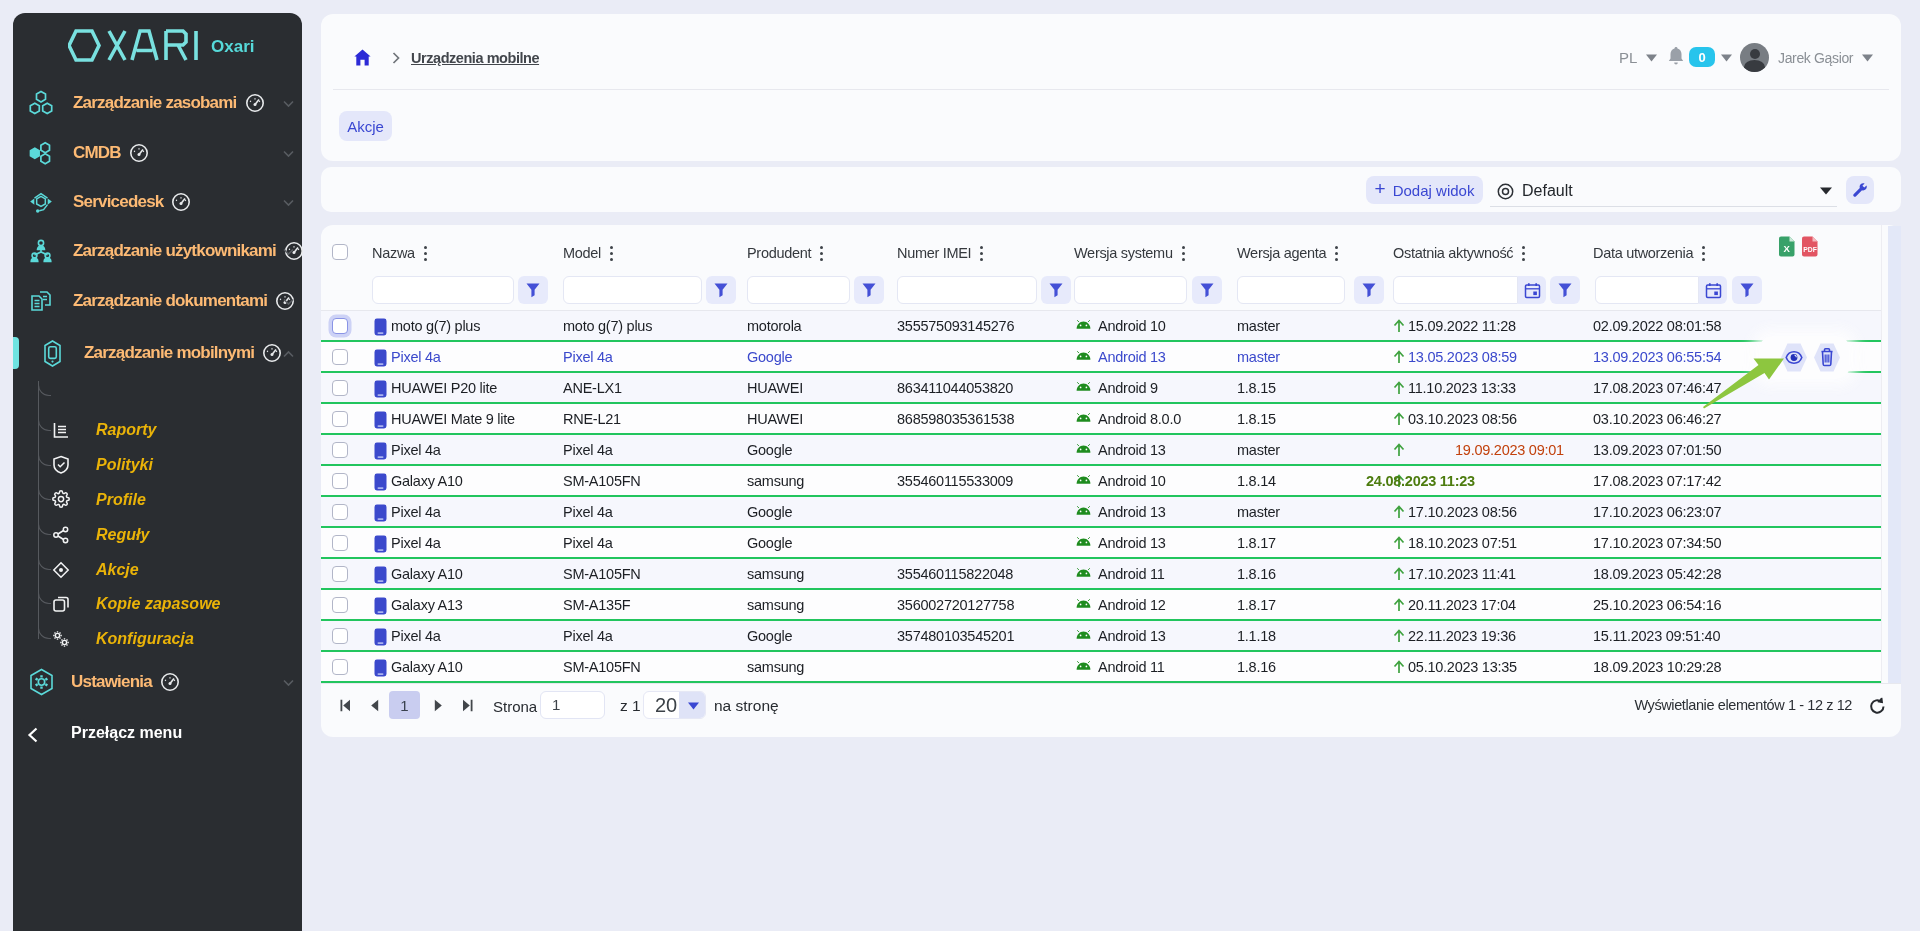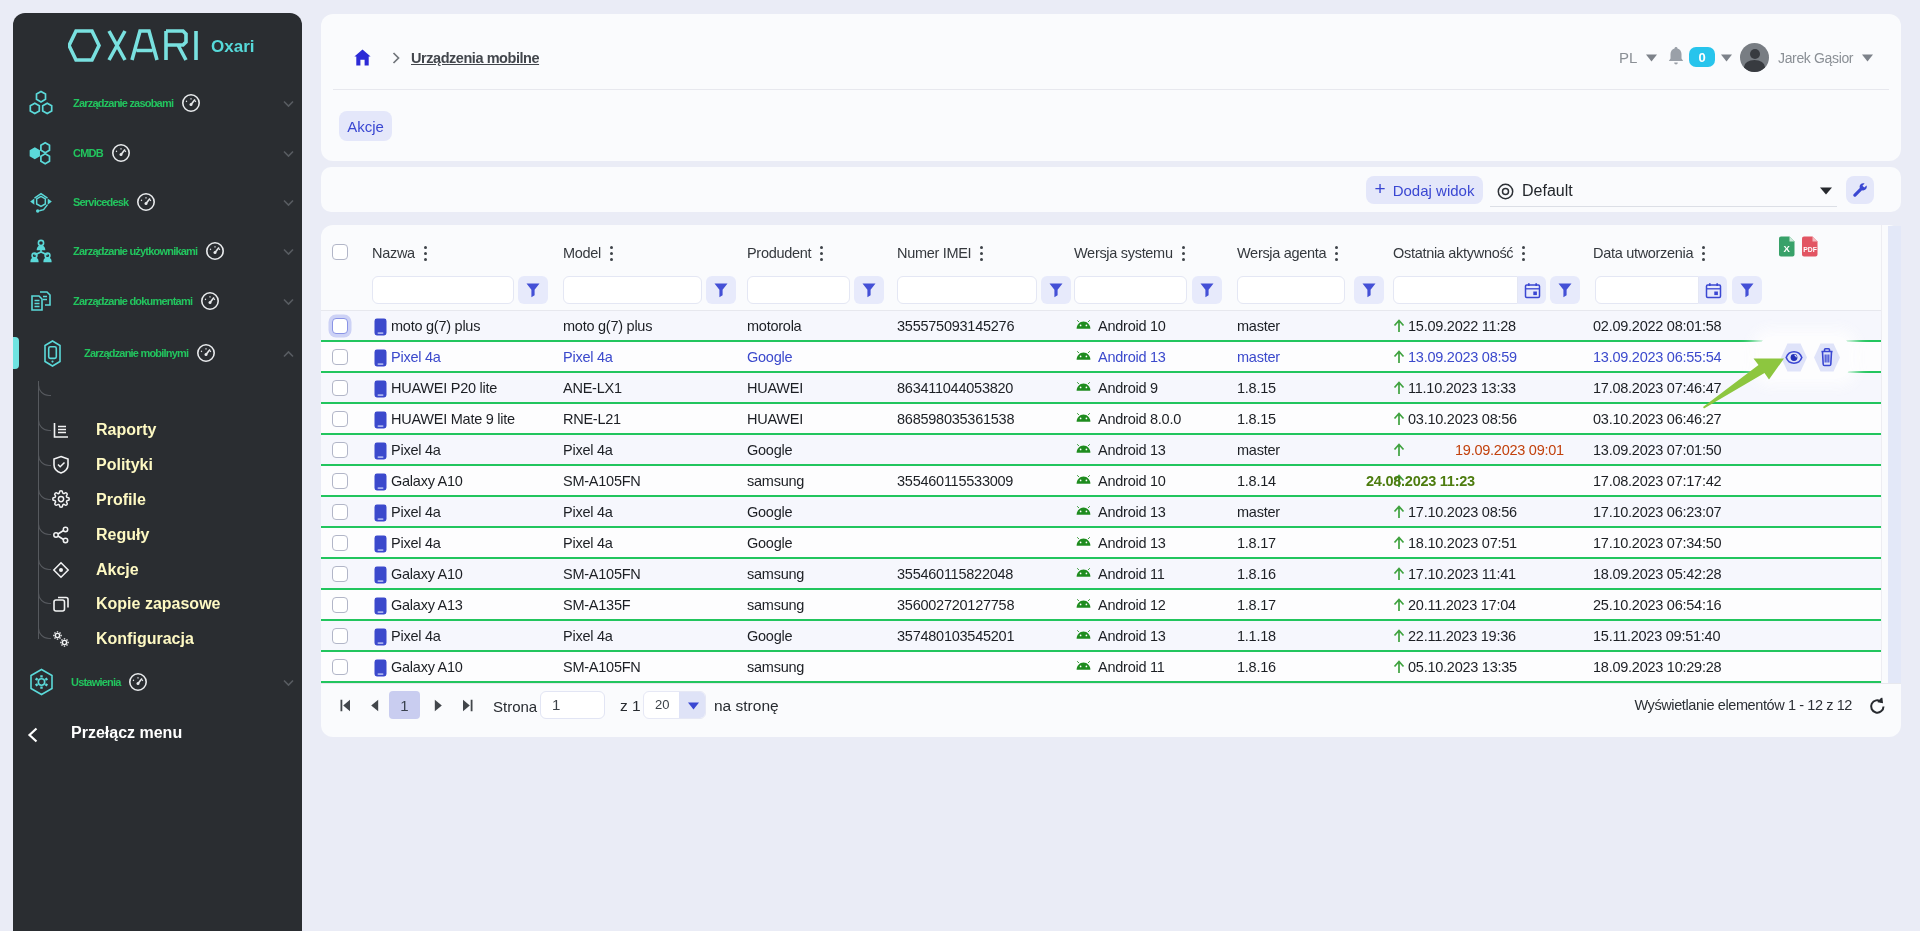--- a/index.html
+++ b/index.html
@@ -1,26 +1,26 @@
 <!DOCTYPE html>
 <html><head>
 <meta charset="utf-8">
 <style>
 * { margin:0; padding:0; box-sizing:border-box; }
 html,body { width:1920px; height:931px; font-family:"Liberation Sans", sans-serif; background:#eaecf6; overflow:hidden; }
 #stage { position:relative; width:1920px; height:931px; }
 .abs { position:absolute; }
 
 #sidebar { position:absolute; left:13px; top:13px; width:289px; height:918px; background:#2a2d31; border-radius:12px 12px 0 0; }
-.mi-text { color:#22c55e; font-size:11px; font-weight:700; letter-spacing:-0.8px; }
+.mi-text { color:#fdba74; font-size:17px; font-weight:700; letter-spacing:-0.8px; }
 .mi { position:absolute; left:0; width:289px; height:34px; display:flex; align-items:center; }
 .mi .ic { position:absolute; left:15px; top:50%; transform:translateY(-50%); width:26px; height:26px; display:flex; align-items:center; justify-content:center; }
 .mi .tx { position:absolute; left:60px; top:50%; transform:translateY(-50%); white-space:nowrap; display:flex; align-items:center; gap:8px; }
 .mi .chev { position:absolute; right:8px; top:50%; transform:translateY(-50%); color:#5a5e63; font-size:13px; }
-.smi { position:absolute; color:#fef9c3; font-size:16px; font-weight:700; }
+.smi { position:absolute; color:#eab308; font-size:16px; font-weight:700;font-style:italic; }
 .gauge { display:inline-block; vertical-align:middle; }
 #actbar { position:absolute; left:0px; top:324px; width:6px; height:32px; background:#6fe3e1; border-radius:0 4px 4px 0; }
 #pill { position:absolute; left:31px; top:365px; width:254px; height:35px; background:#6fe3e1; border-radius:10px; }
 #pill .ptx { position:absolute; left:55px; top:5.5px; color:#23262b; font-size:19px; font-weight:400; letter-spacing:1.4px; }
 .treeline { position:absolute; left:25px; top:368px; width:1px; height:258px; background:#56595e; }
 .branch { position:absolute; width:13px; height:14px; border-left:1px solid #56595e; border-bottom:1px solid #56595e; border-bottom-left-radius:11px; }
 
 .card { position:absolute; left:321px; width:1580px; background:#fafbfd; border-radius:12px; }
 #card1 { top:14px; height:147px; }
 #card2 { top:167px; height:45px; border-radius:10px; }
@@ -473,21 +473,21 @@
         <path d="M2.8,1.9 L1.3,0.3 M12.2,1.9 L13.7,0.3" stroke="#1f8c1f" stroke-width="1"></path>
         <path d="M0.6,8.8 C0.6,4.9 3.7,1.6 7.5,1.6 C11.3,1.6 14.4,4.9 14.4,8.8 z" fill="#1f8c1f"></path>
         <circle cx="4.6" cy="5.4" r="0.85" fill="#fff"></circle>
         <circle cx="10.4" cy="5.4" r="0.85" fill="#fff"></circle>
       </svg>
       <span class="cell" style="left:777px;color:#3b49cc;">Android 13</span>
       <span class="cell" style="left:916px;color:#3b49cc;">master</span>
       <svg class="uparr" width="12" height="14" viewBox="0 0 12 14" fill="none" stroke="#3fa23f" stroke-width="1.7">
         <path d="M6,13 L6,2 M1.5,6.5 L6,1.5 L10.5,6.5"></path>
       </svg>
-      <span class="cell" style="left:1087px;color:#3b49cc;">13.09.2023 08:59</span>
+      <span class="cell" style="left:1087px;color:#3b49cc;">13.05.2023 08:59</span>
       <span class="cell" style="left:1272px;color:#3b49cc;">13.09.2023 06:55:54</span>
     </div>
   <div class="row odd" style="left:321px;top:373px;">
       <span class="cbx" style=""></span>
       <svg class="phico" width="13" height="18" viewBox="0 0 13 18">
         <rect x="0.5" y="0.5" width="12" height="17" rx="2.4" fill="#3b49cc"></rect>
         <rect x="3.5" y="14.2" width="6" height="1.8" rx="0.9" fill="#aab3ef"></rect>
       </svg>
       <span class="cell" style="left:70px;color:#1c1f24;">HUAWEI P20 lite</span>
       <span class="cell" style="left:242px;color:#1c1f24;">ANE-LX1</span>
@@ -731,21 +731,21 @@
   <svg class="abs" style="left:434px;top:699px;" width="9" height="13" viewBox="0 0 9 13" fill="#42464b">
       <path d="M0.8,0.8 L0.8,12.2 L7.8,6.5 z"></path>
     </svg>
   <svg class="abs" style="left:462px;top:699px;" width="12" height="13" viewBox="0 0 12 13" fill="#42464b">
       <path d="M8.7,0.8 L10.5,0.8 L10.5,12.2 L8.7,12.2 z M1,0.8 L1,12.2 L7.8,6.5 z"></path>
     </svg>
   <div class="abs" style="left:493px;top:698px;color:#272b30;font-size:15px;">Strona</div>
   <div class="abs" style="left:540px;top:691px;width:65px;height:28px;background:#fff;border:1px solid #e2e5f4;border-radius:6px;color:#3c4248;font-size:15px;line-height:26px;padding-left:11px;">1</div>
   <div class="abs" style="left:620px;top:697px;color:#272b30;font-size:15.5px;">z 1</div>
   <div class="abs" style="left:643px;top:691px;width:63px;height:28px;background:#fff;border:1px solid #e6e8f5;border-radius:6px;overflow:hidden;">
-    <div class="abs" style="left:0;top:0;width:35px;height:28px;color:#3c4248;font-size:13px;line-height:26px;padding-left:11px;">20</div>
+    <div class="abs" style="left:0;top:0;width:35px;height:28px;color:#3c4248;font-size:20px;line-height:26px;padding-left:11px;">20</div>
     <div class="abs" style="left:35px;top:0;width:28px;height:28px;background:#dfe3f7;display:flex;align-items:center;justify-content:center;">
         <svg width="11" height="8" viewBox="0 0 11 8" fill="#3a47d2">
           <polygon points="0,0.5 11,0.5 5.5,7.5"></polygon>
         </svg>
       </div>
   </div>
   <div class="abs" style="left:714px;top:697px;color:#272b30;font-size:15.5px;">na stronę</div>
   <div class="abs" style="left:1575px;top:697px;width:277px;text-align:right;color:#2b2f34;font-size:14.5px;letter-spacing:-0.4px;">Wyświetlanie elementów 1 - 12 z 12</div>
   <svg class="abs" style="left:1869px;top:697px;" width="17" height="18" viewBox="0 0 17 18" fill="none" stroke="#26292e" stroke-width="2">
       <path d="M14.5,9.5 a6.2,6.2 0 1 1 -2.2,-4.8"></path>

